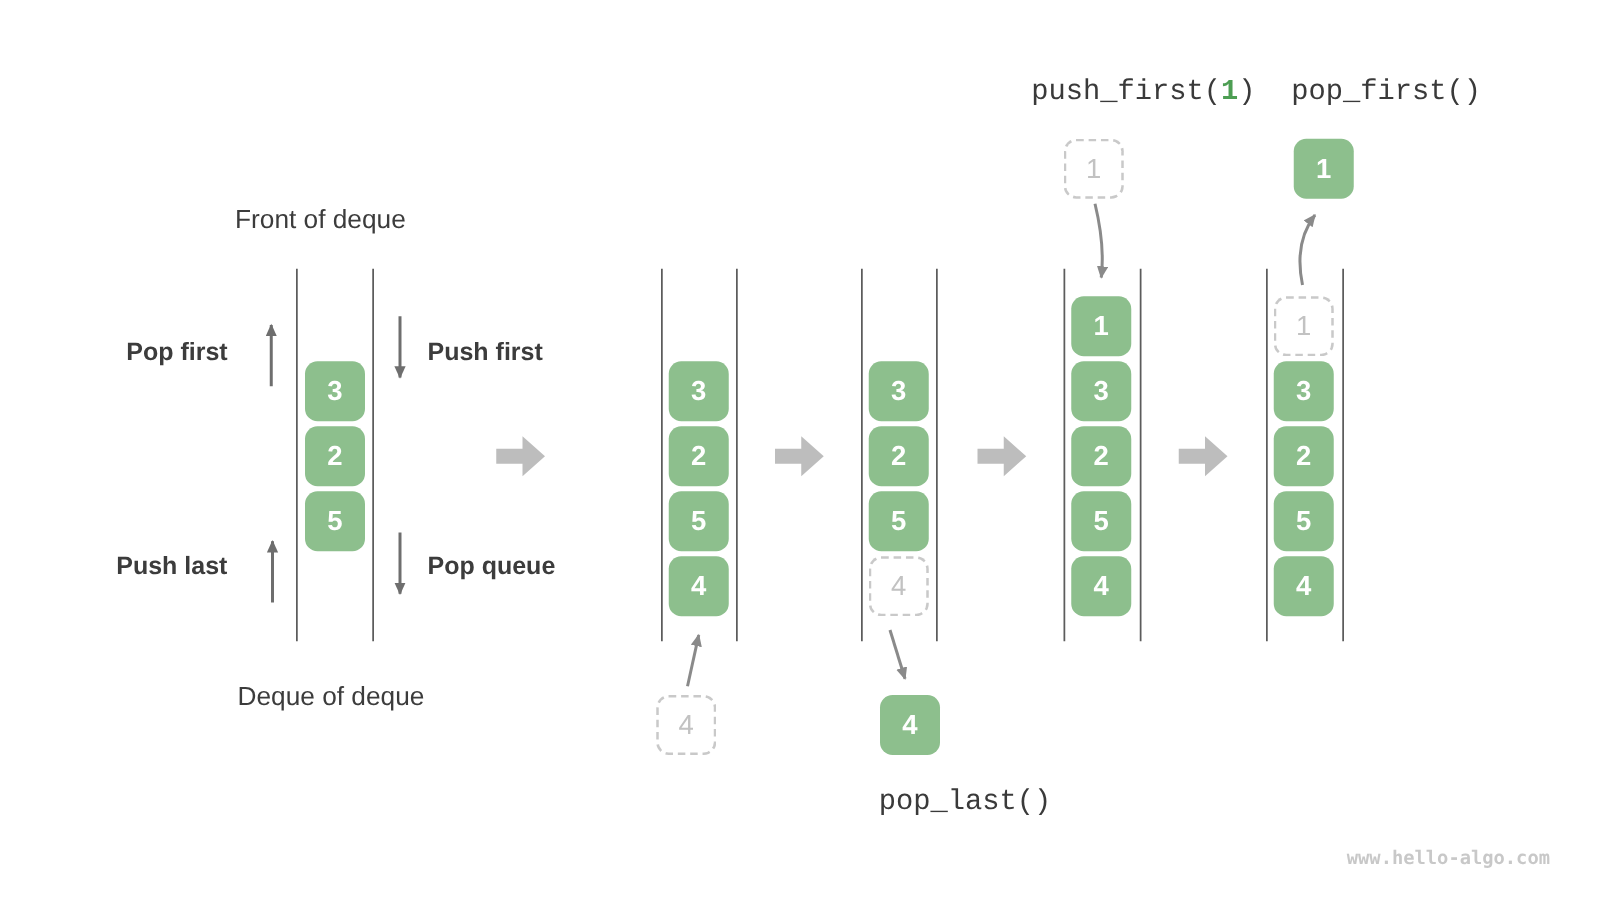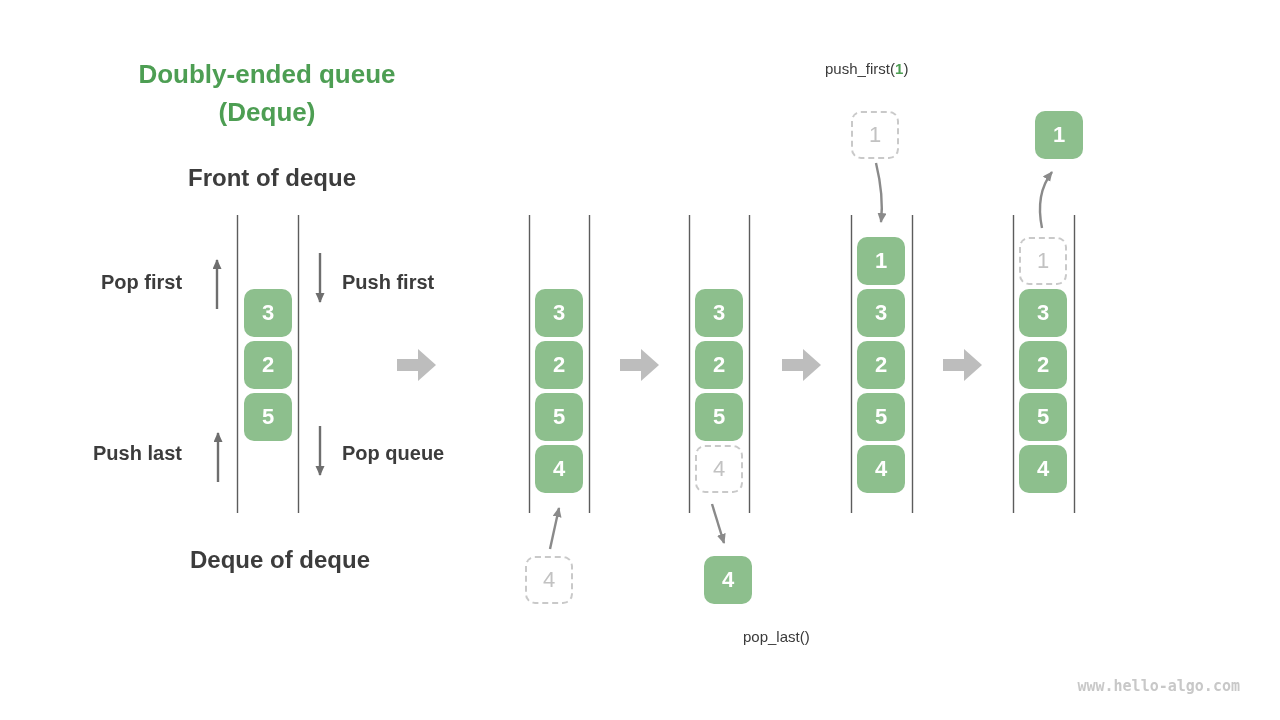--- a/index.html
+++ b/index.html
@@ -19,37 +19,37 @@
     text-align: center;
     color: #4d9e53;
     font-size: 26px;
     font-weight: bold;
     line-height: 38px;
     z-index: 2;
   }
   .side-label {
     position: absolute;
     color: #3c3c3c;
-    font-size: 24px;
-    font-weight: bold;
+    font-size: 21px;
+    font-weight: normal;
     z-index: 2;
     white-space: nowrap;
   }
   .op-label {
     position: absolute;
     color: #3c3c3c;
     font-size: 20px;
     font-weight: bold;
     z-index: 2;
     white-space: nowrap;
   }
   .code-label {
     position: absolute;
-    font-family: Liberation Sans, sans-serif;
-    font-size: 15px;
+    font-family: Liberation Mono, monospace;
+    font-size: 23px;
     color: #3a3a3a;
     z-index: 2;
     white-space: nowrap;
   }
   .code-label .arg { color: #4d9e53; font-weight: bold; }
 
   .cell {
     position: absolute;
     width: 48px; height: 48px;
     border-radius: 10px;
@@ -125,37 +125,36 @@
     </g>
 
     <g stroke="#8a8a8a" stroke-width="2.4" fill="none">
       <path d="M550,549 L559,508" marker-end="url(#ah-mid)"></path>
       <path d="M712,504 L724,543" marker-end="url(#ah-mid)"></path>
       <path d="M876,163 Q884,196 881,222" marker-end="url(#ah-mid)"></path>
       <path d="M1042,228 Q1035,194 1052,172" marker-end="url(#ah-mid)"></path>
     </g>
   </svg>
 
-  <div class="title">
-    <div>Doubly-ended queue</div>
-    <div>(Deque)</div>
-  </div>
 
   <div class="side-label" style="left:188px; top:164px;">Front of deque</div>
   <div class="side-label" style="left:190px; top:546px;">Deque of deque</div>
 
   <div class="op-label" style="left:101px; top:271px;">Pop first</div>
   <div class="op-label" style="left:342px; top:271px;">Push first</div>
   <div class="op-label" style="left:93px; top:442px;">Push last</div>
   <div class="op-label" style="left:342px; top:442px;">Pop queue</div>
 
   <div class="code-label" style="left:825px; top:60px;">
     <span>push_first(</span><span class="arg">1</span><span>)</span>
   </div>
-  <div class="code-label" style="left:703px; top:628px;margin-left:40px;">
+  <div class="code-label" style="left:1033px; top:60px;">
+    <span>pop_first()</span><span class="arg"></span><span></span>
+  </div>
+  <div class="code-label" style="left:703px; top:628px;">
     <span>pop_last()</span><span class="arg"></span><span></span>
   </div>
 
   <div class="cell green" style="left:244px; top:289px;">3</div>
   <div class="cell green" style="left:244px; top:341px;">2</div>
   <div class="cell green" style="left:244px; top:393px;">5</div>
 
   <div class="cell green" style="left:535px; top:289px;">3</div>
   <div class="cell green" style="left:535px; top:341px;">2</div>
   <div class="cell green" style="left:535px; top:393px;">5</div>

